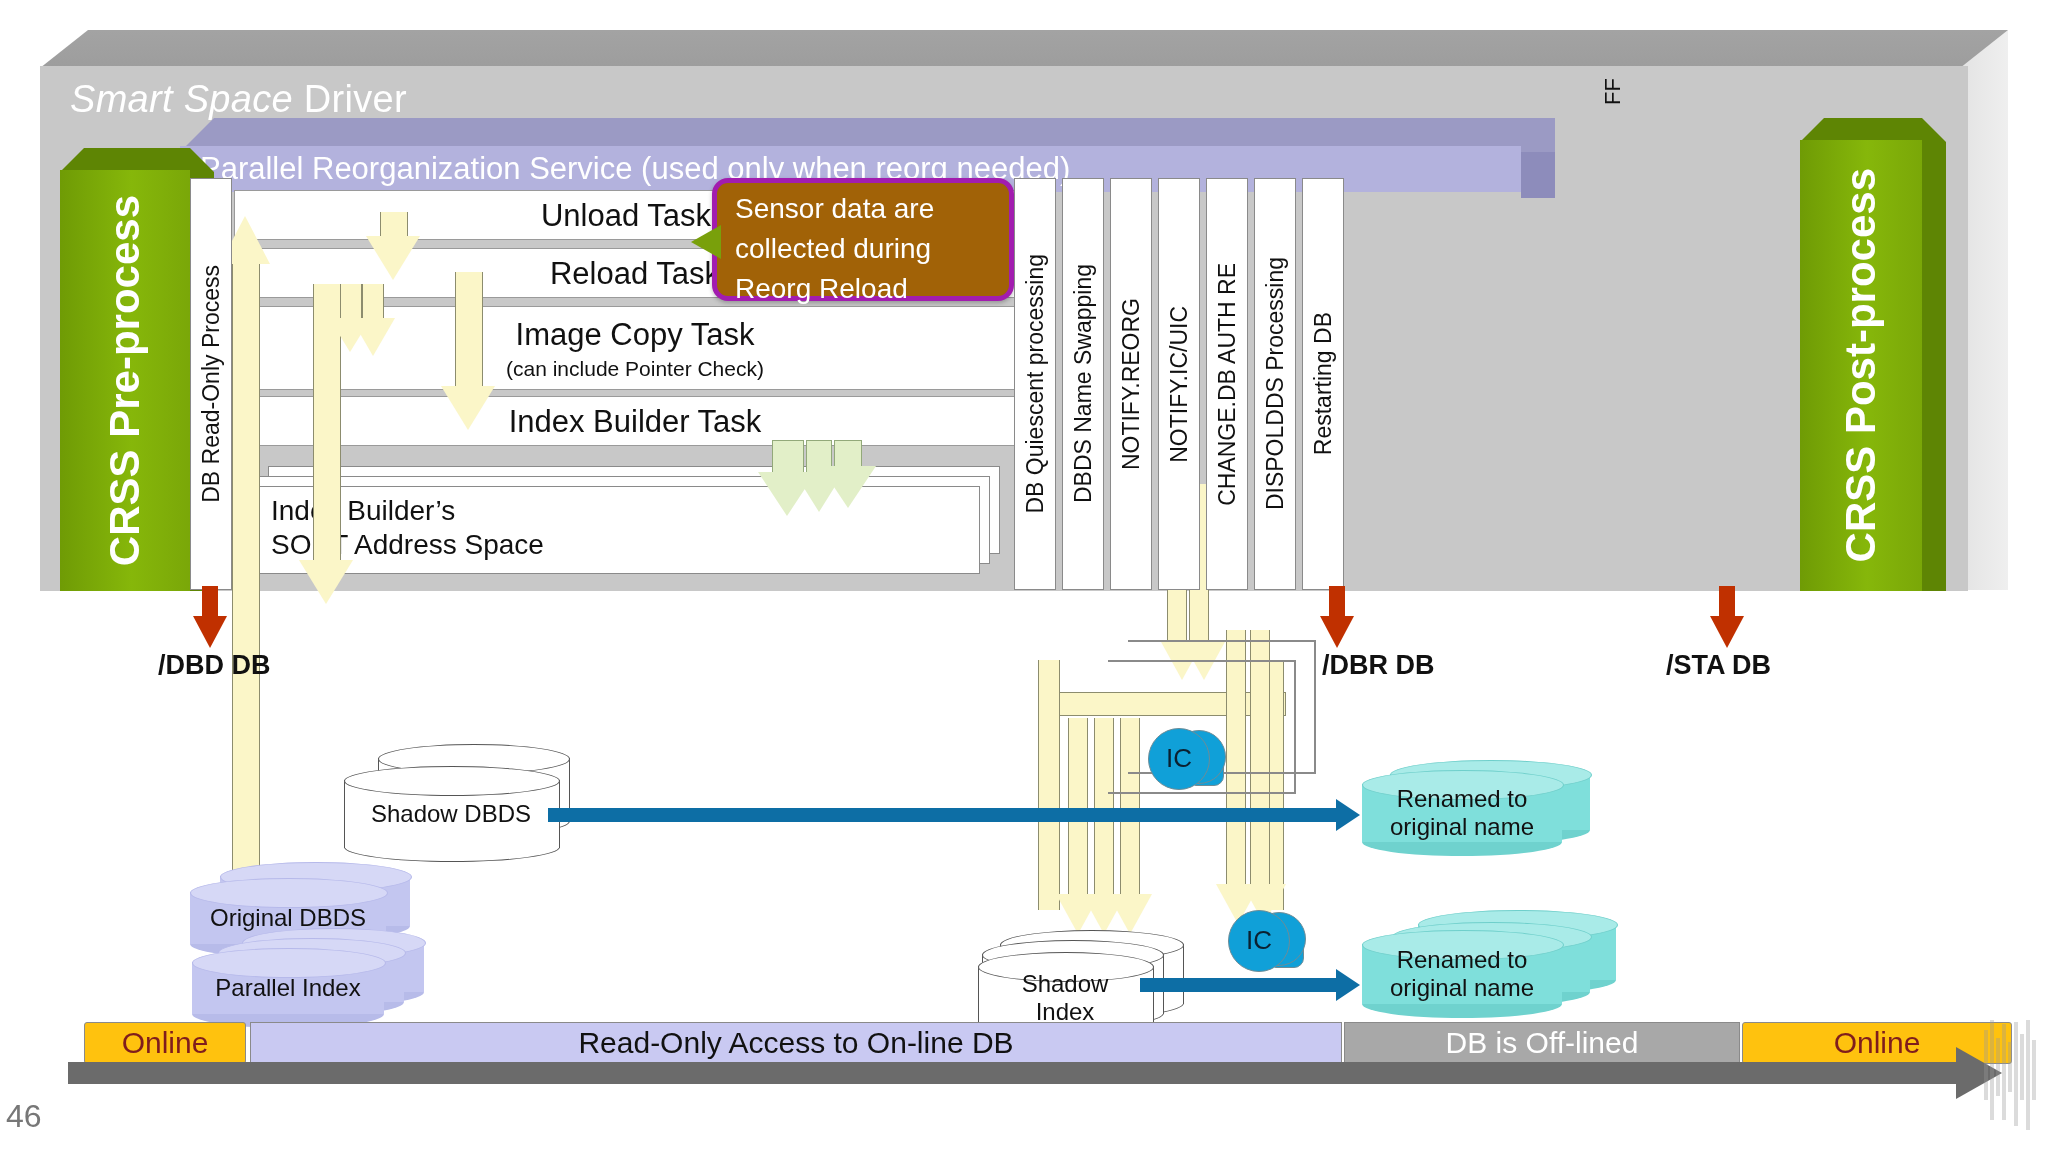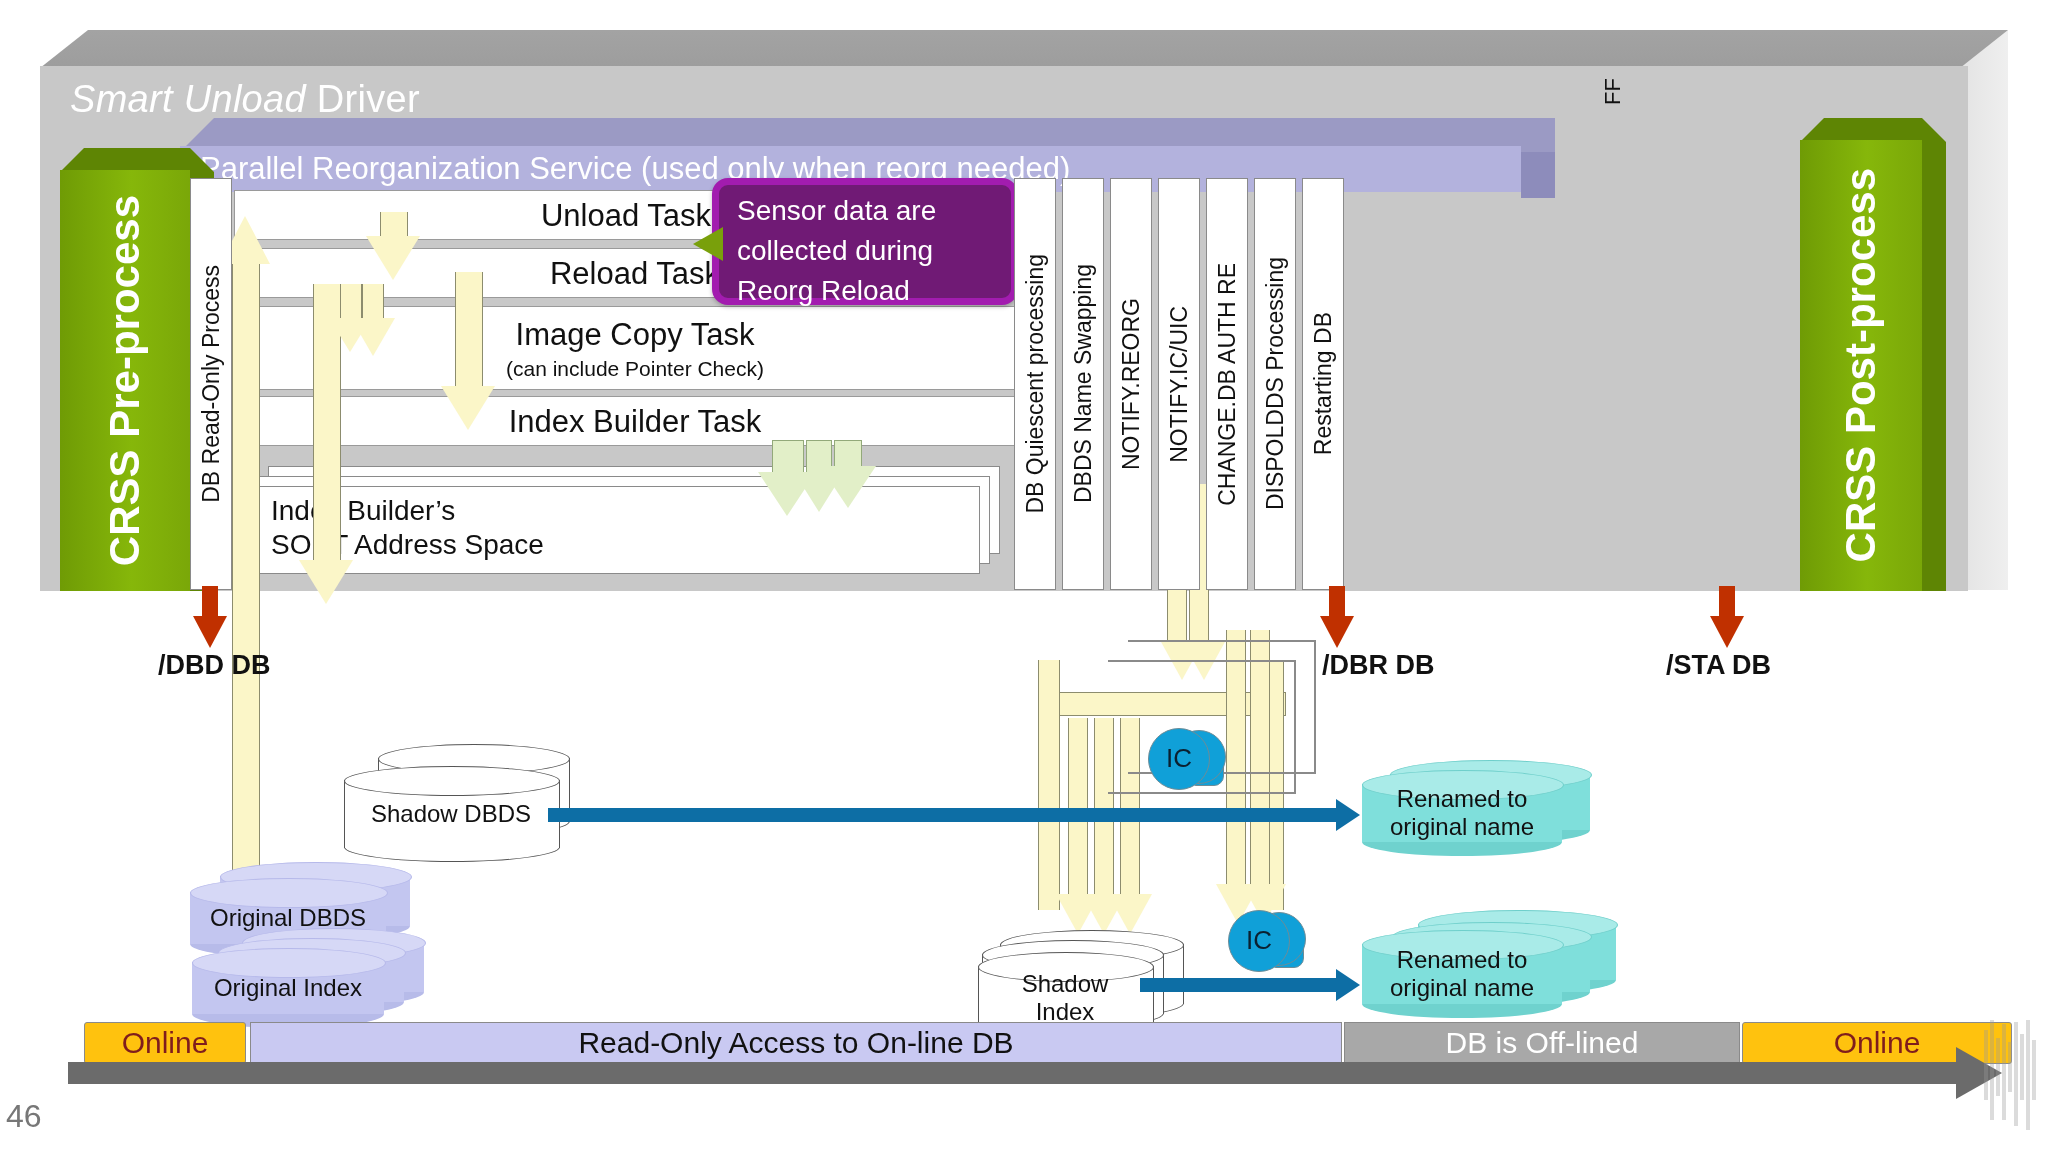--- a/index.html
+++ b/index.html
@@ -117,21 +117,21 @@
       font-size:26px;color:#0b2030;}
 
   
   .barrow{position:absolute;height:14px;background:#0d6ea5;}
   .barrow::after{content:"";position:absolute;right:-22px;top:-9px;
       width:0;height:0;border-top:16px solid transparent;border-bottom:16px solid transparent;
       border-left:24px solid #0d6ea5;}
 
   
   #callout{left:712px;top:178px;width:292px;height:113px;
-      background:#701a75;border:7px solid #a21caf;border-radius:16px;
+      background:#a16207;border:5px solid #a21caf;border-radius:16px;
       box-shadow:0 2px 4px rgba(0,0,0,.25);}
   #callout .txt{position:absolute;left:18px;top:6px;width:268px;
       font-size:28px;color:#fff;line-height:1.42;}
   #callout .tail{position:absolute;left:-26px;top:42px;width:30px;height:34px;
       background:#79a00b;clip-path:polygon(100% 0,0 50%,100% 100%);}
 
   
   .tbar{position:absolute;height:40px;border:1px solid #8a8a8a;
       display:flex;align-items:center;justify-content:center;
       font-size:30px;white-space:nowrap;}
@@ -154,21 +154,21 @@
       writing-mode:vertical-rl;transform:rotate(180deg);}
 </style>
 </head>
 <body>
 
 <div class="abs" id="slab-right"></div>
 <div class="abs" id="slab-top"></div>
 <div class="abs" id="slab-body"></div>
 
 <div class="abs" id="driver-title">
-  <i>Smart Unload</i><span> Driver</span>
+  <i>Smart Space</i><span> Driver</span>
 </div>
 
 <div class="abs" id="ff-label">FF</div>
 
 <div class="abs" id="prs-right"></div>
 <div class="abs" id="prs-top"></div>
 <div class="abs" id="prs-body"></div>
 <div class="abs" id="prs-label">Parallel Reorganization Service (used only when reorg needed)</div>
 
 <div class="taskrow" style="left:234px;top:190px;width:782px;height:48px;">
@@ -348,21 +348,21 @@
 <div class="cyl blue" style="left:218px;top:938px;width:186px;height:78px;">
   <div class="cbot"></div>
     <div class="body"></div>
     <div class="ctop"></div>
 </div>
 <div class="cyl blue" style="left:192px;top:948px;width:192px;height:80px;">
   <div class="cbot"></div>
     <div class="body"></div>
     <div class="ctop"></div>
   <div class="lbl">
-      <span>Original Index</span>
+      <span>Parallel Index</span>
     </div>
 </div>
 
 <div class="cyl white" style="left:1000px;top:930px;width:182px;height:88px;">
   <div class="cbot"></div>
     <div class="body"></div>
     <div class="ctop"></div>
 </div>
 <div class="cyl white" style="left:982px;top:940px;width:180px;height:88px;">
   <div class="cbot"></div>

